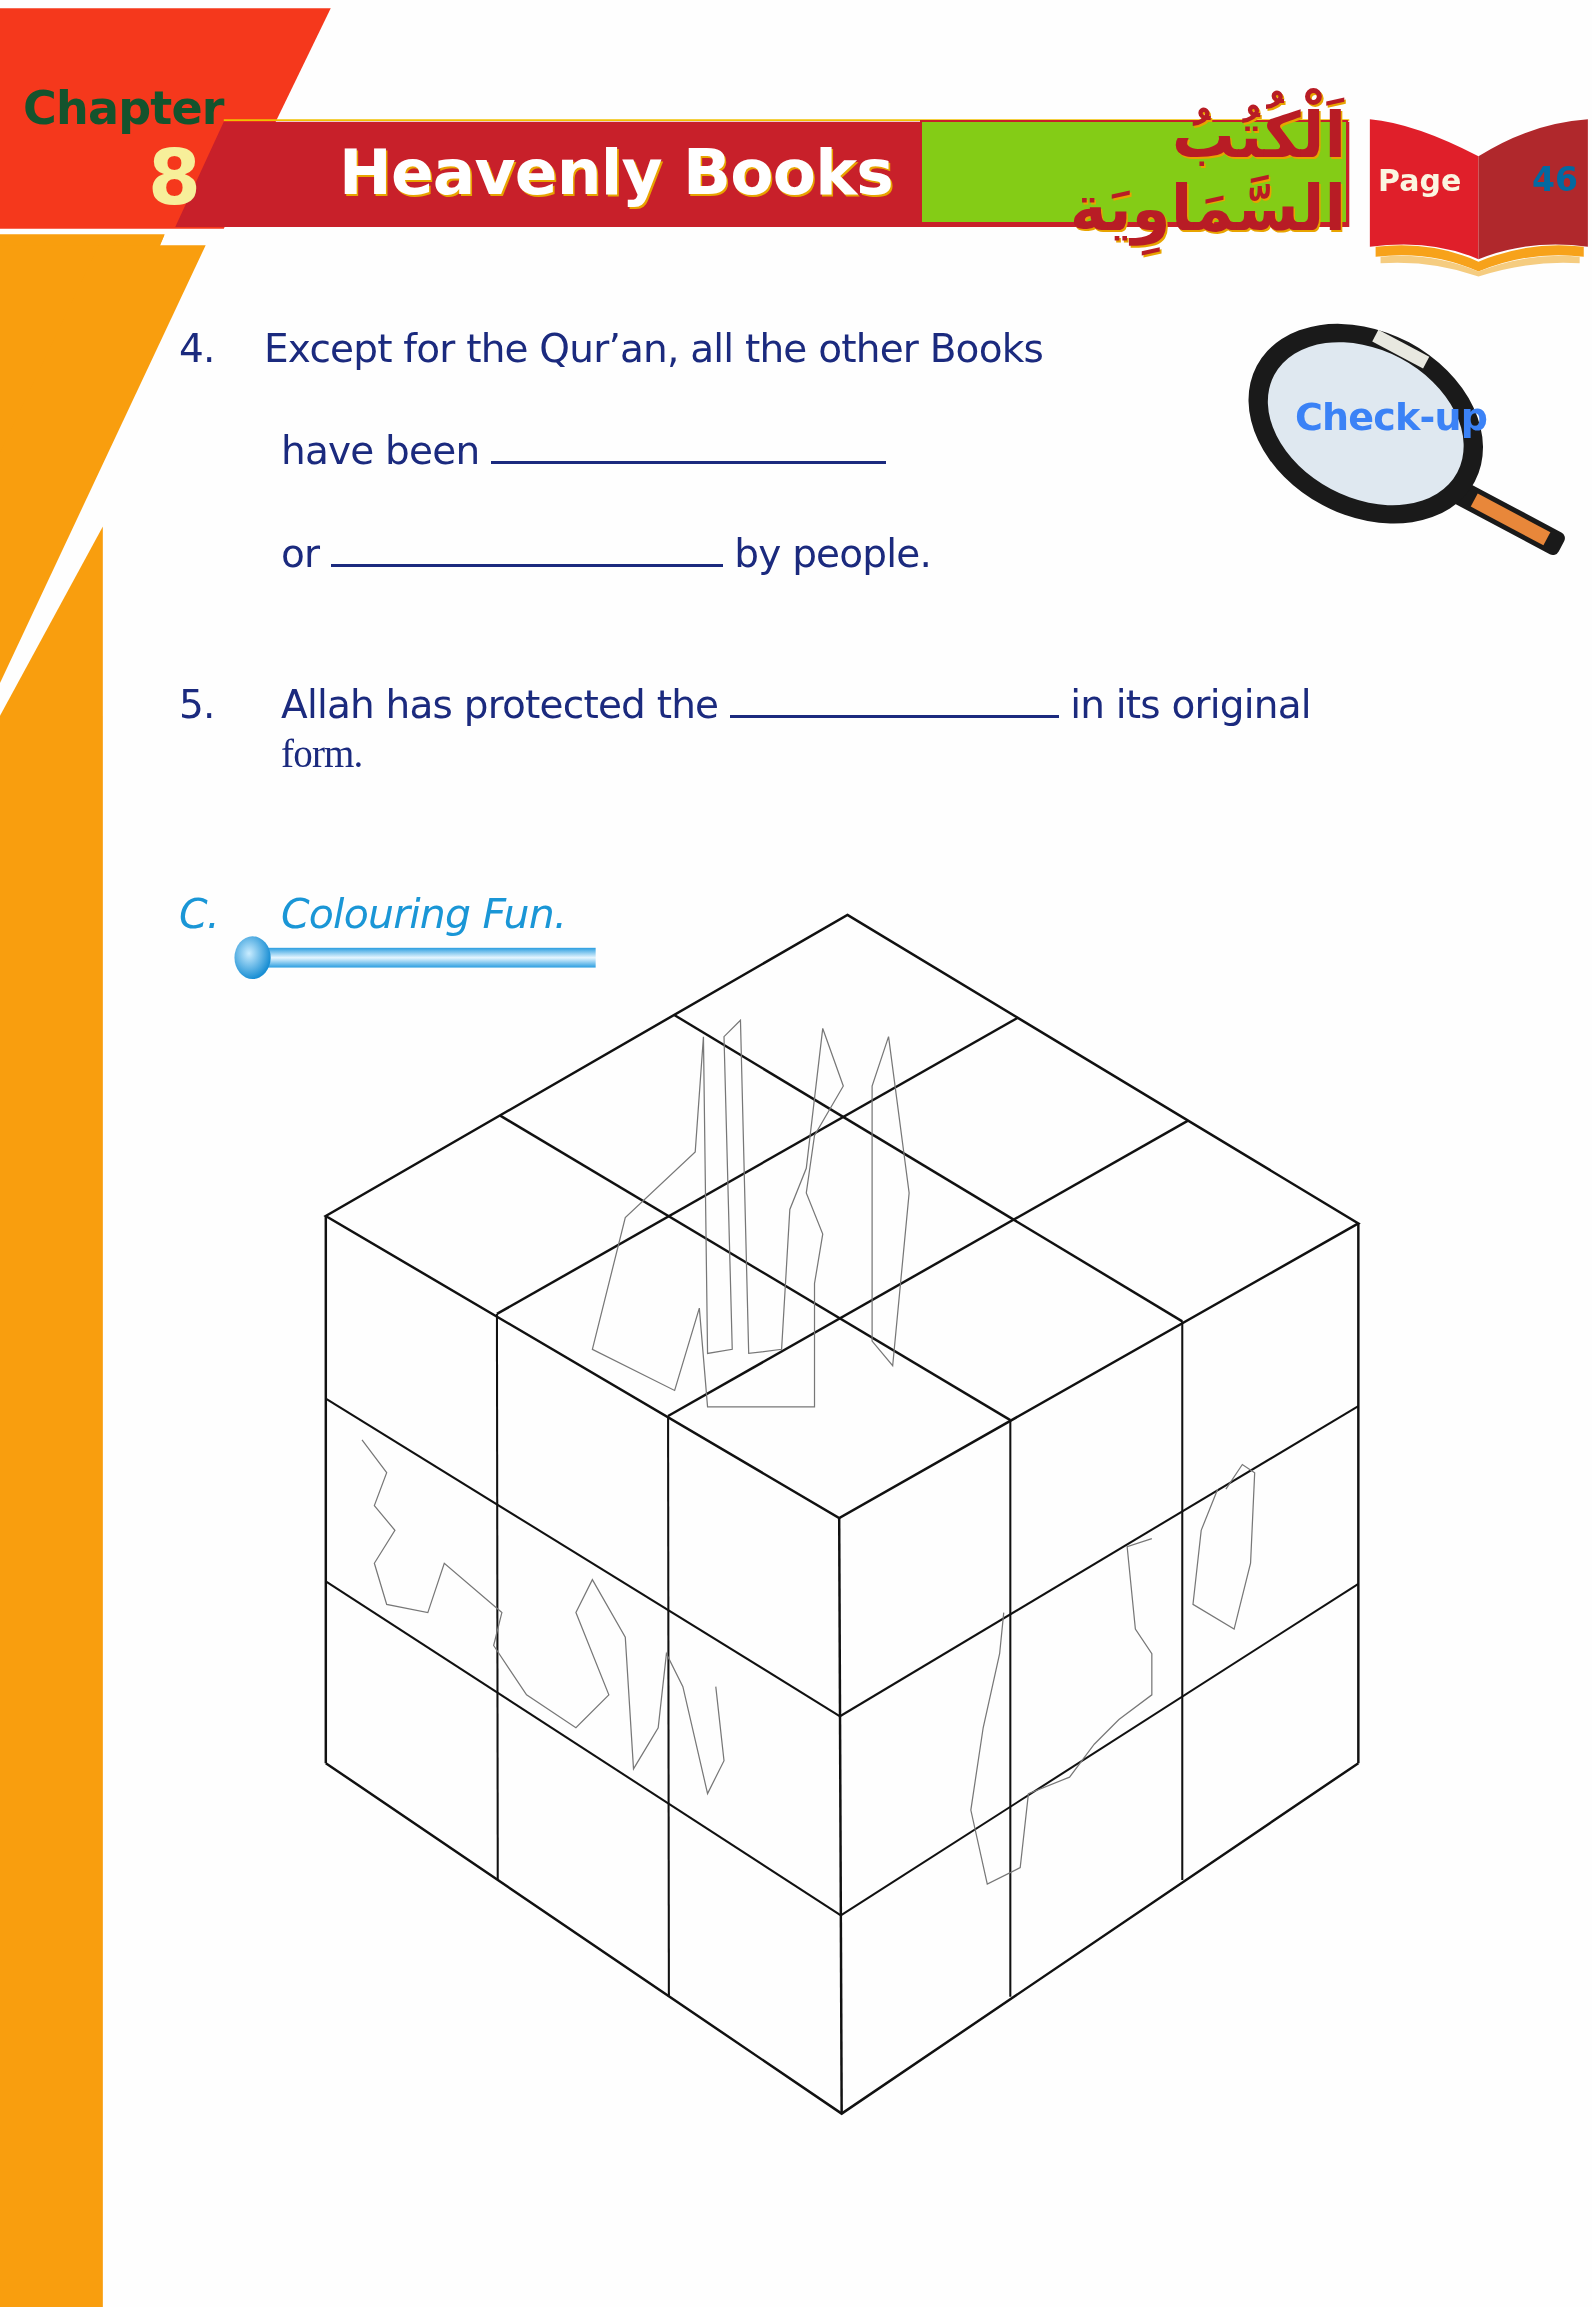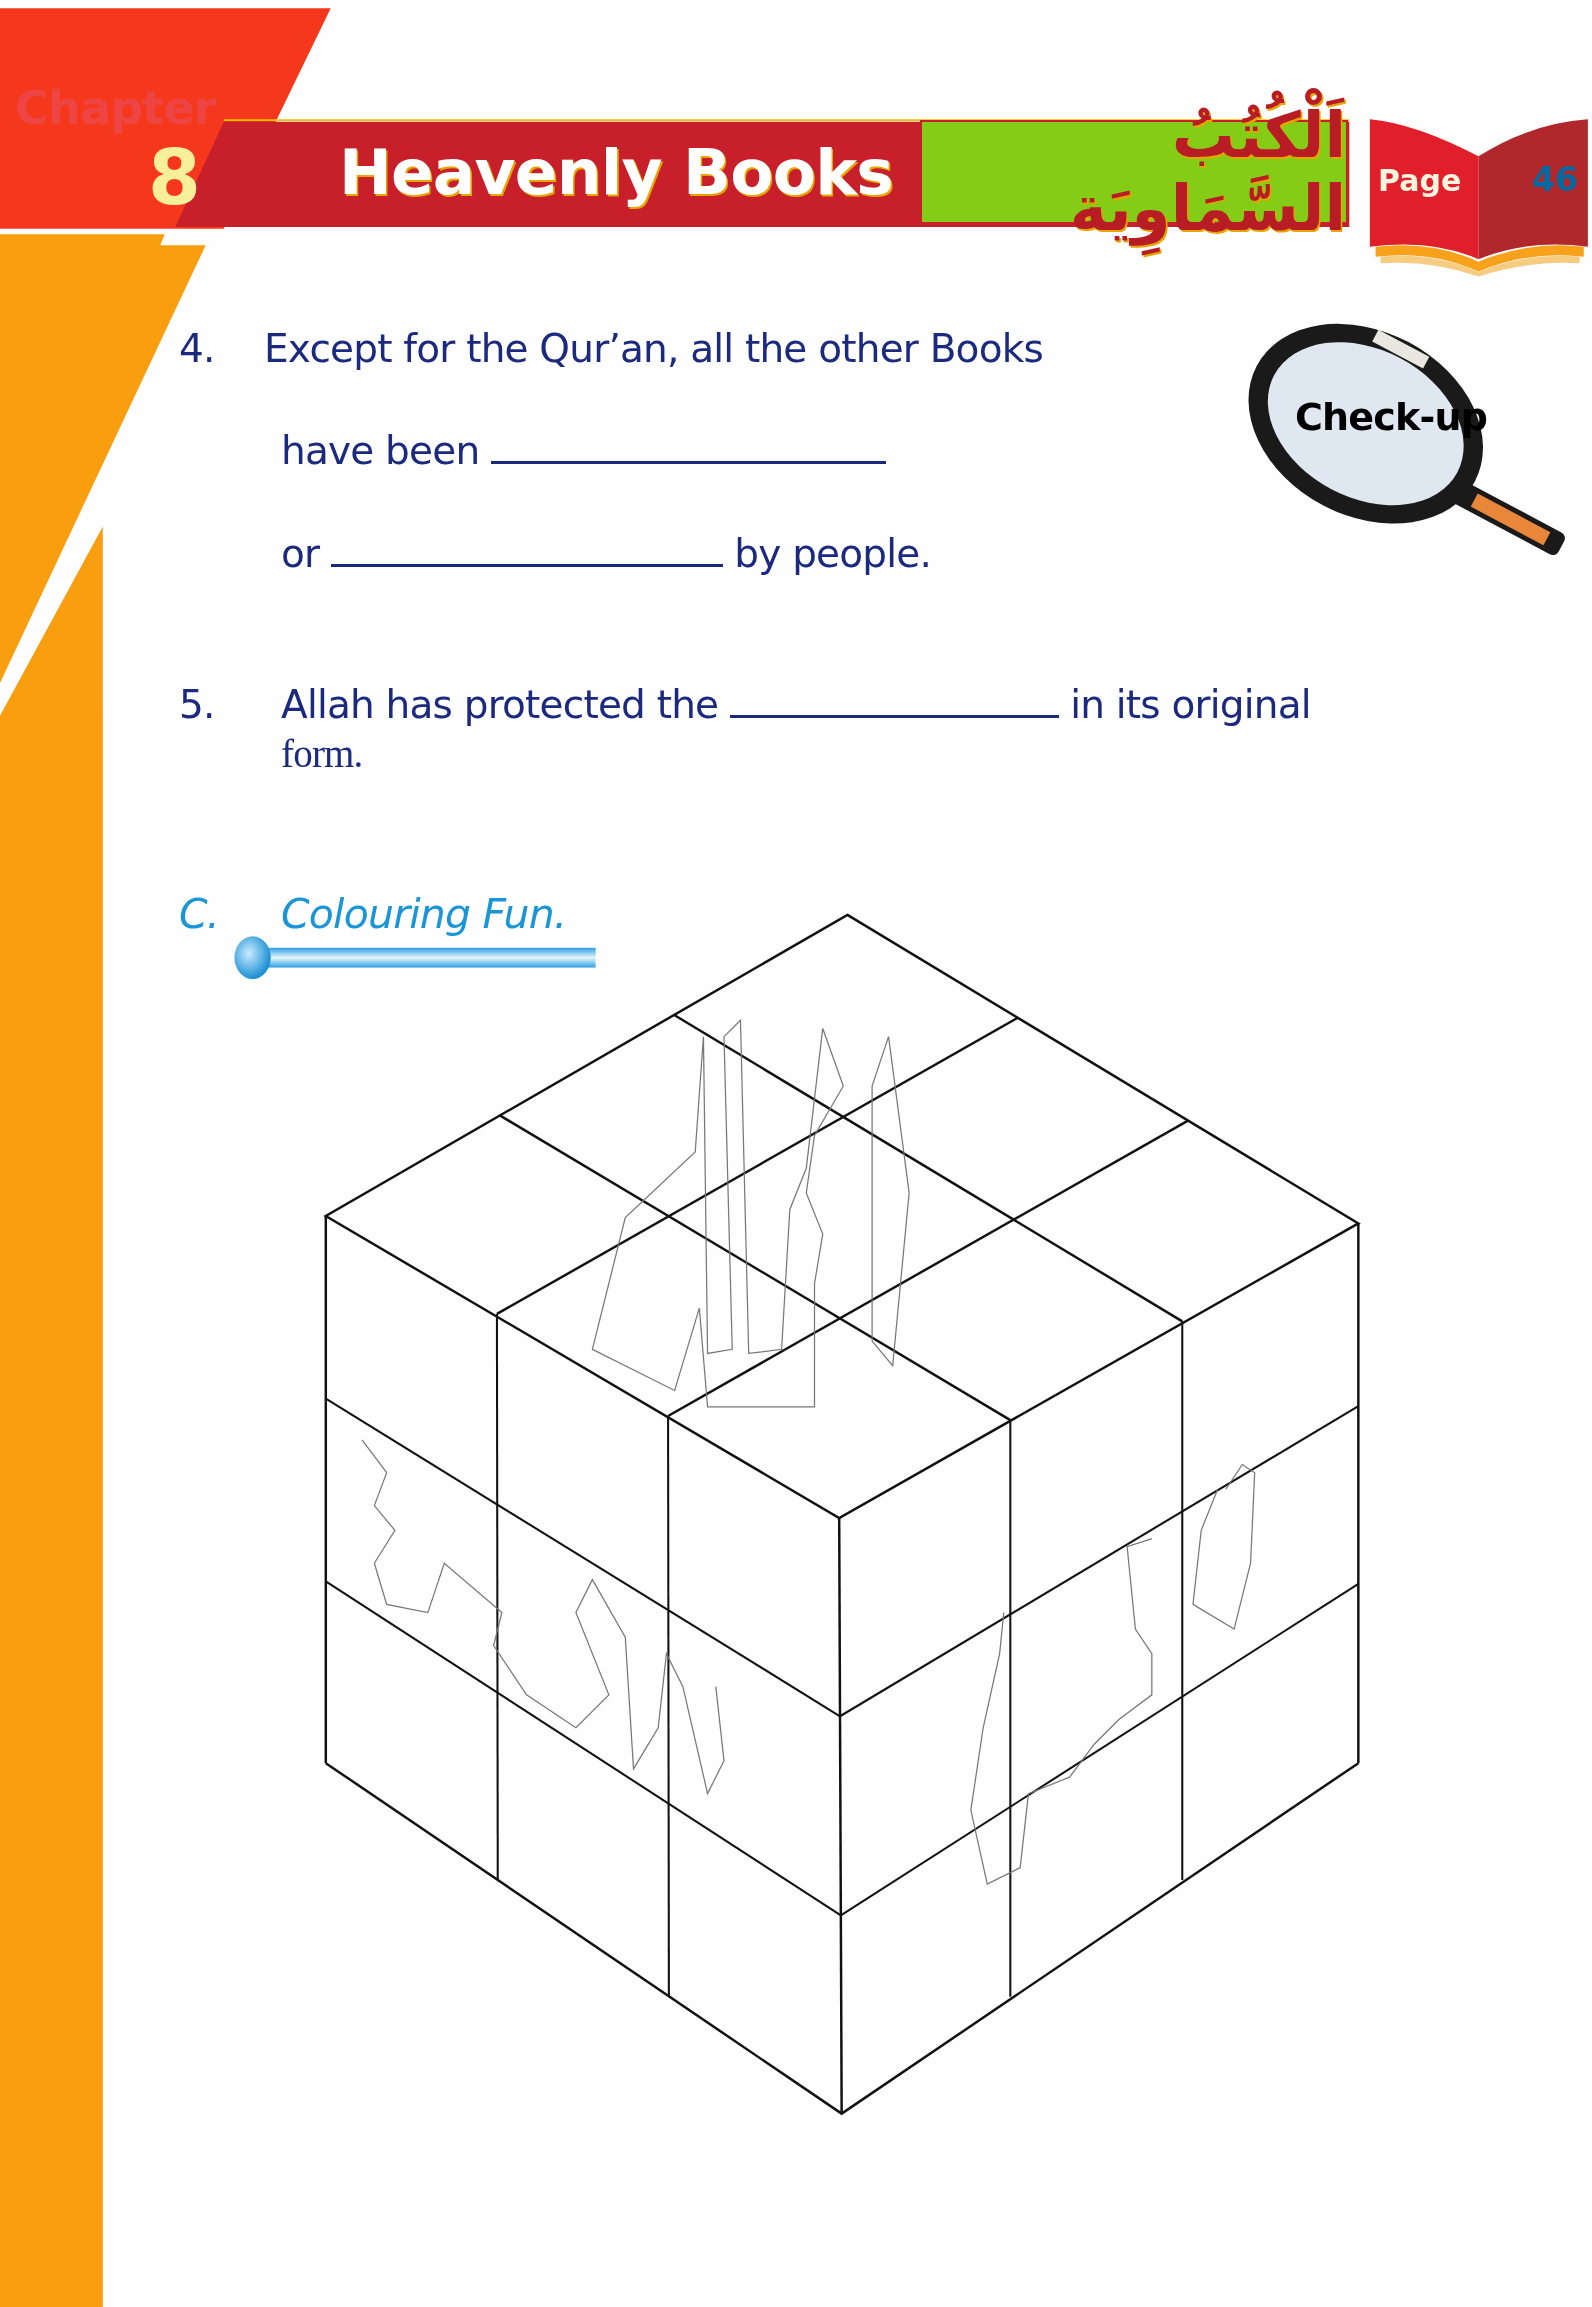--- a/index.html
+++ b/index.html
@@ -4,22 +4,22 @@
 <style>
   html, body { margin: 0; padding: 0; }
   body {
     width: 1592px; height: 2307px; position: relative; overflow: hidden;
     background: #fefefe;
     font-family: "DejaVu Sans", sans-serif;
   }
   .abs { position: absolute; }
   #bg-svg { position: absolute; left: 0; top: 0; }
   .chapter-label {
-    left: 15px; top: 81px; font-size: 46px; font-weight: bold;
-    color: #ef4444; letter-spacing: -0.8px; font-family: "DejaVu Sans", sans-serif;
+    left: 23px; top: 81px; font-size: 46px; font-weight: bold;
+    color: #14532d; letter-spacing: -0.8px; font-family: "DejaVu Sans", sans-serif;
   }
   .chapter-num {
     left: 148px; top: 140px; font-size: 76px; font-weight: bold; line-height: 1;
     color: #f7ef9a; font-family: "DejaVu Sans", sans-serif;
   }
   .title-en {
     left: 339px; top: 136px; font-size: 63px; font-weight: bold; color: #ffffff;
     font-family: "DejaVu Sans", sans-serif; letter-spacing: -0.8px;
     text-shadow: 1.6px 1.6px 0 #e8a400;
   }
@@ -34,21 +34,21 @@
   }
   .page-label {
     left: 1378px; top: 163px; font-size: 30px; font-weight: bold; color: #fbf5e0;
     font-family: "DejaVu Sans", sans-serif;
   }
   .page-num {
     left: 1532px; top: 160px; font-size: 33px; font-weight: bold; color: #0369a1;
     font-family: "DejaVu Sans", sans-serif;
   }
   .checkup-text {
-    left: 1295px; top: 395px; font-size: 38px; font-weight: bold; color: #000000;
+    left: 1295px; top: 395px; font-size: 38px; font-weight: bold; color: #3b82f6;
     font-family: "DejaVu Sans", sans-serif; letter-spacing: -0.8px;
   }
   .q {
     font-size: 39px; color: #1b2a7e; font-family: "DejaVu Sans", sans-serif;
     letter-spacing: -0.8px; white-space: nowrap; line-height: 1.15;
   }
   .blank { display: inline-block; border-bottom: 3.3px solid #1b2a7e; vertical-align: baseline; height: 0.8px; margin: 0 11.5px; }
   .section-c {
     font-size: 41px; color: #1a96d6; font-style: italic; font-family: "DejaVu Sans", sans-serif;
     letter-spacing: -0.8px; white-space: nowrap;

